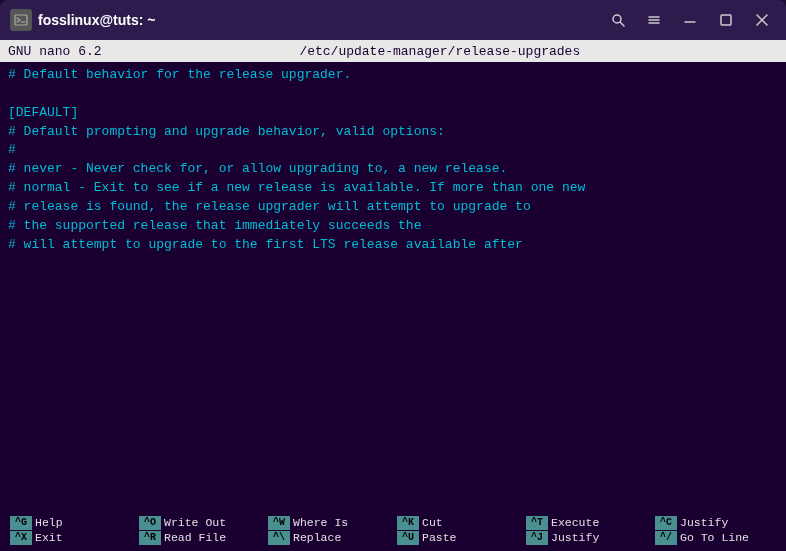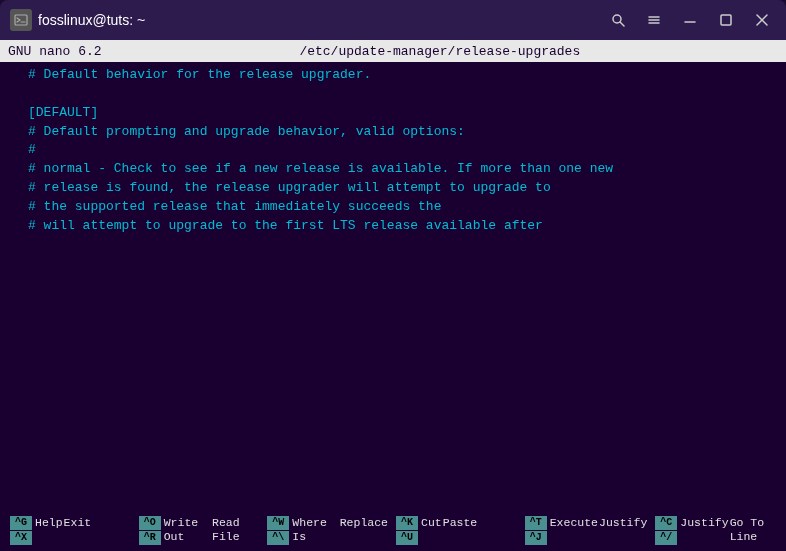--- a/index.html
+++ b/index.html
@@ -33,21 +33,21 @@
       border-radius: 3px;
       display: flex;
       align-items: center;
       justify-content: center;
       color: #ccc;
       font-size: 12px;
     }
     .title-bar-title {
       color: #ffffff;
       font-size: 14px;
-      font-weight: normal;
+      font-weight: bold;
       font-family: sans-serif;
       text-align: right;
     }
     .title-bar-controls {
       display: flex;
       align-items: center;
       gap: 8px;
     }
     .tb-btn {
       width: 28px;
@@ -92,21 +92,21 @@
     
     .editor-content {
       flex: 1;
       padding: 4px 8px;
       overflow: hidden;
       color: #d0d0d0;
       font-size: 13px;
       line-height: 1.45;
     }
 
-    .line-comment { color: #00bcd4; margin-left: 20px; }
+    .line-comment { color: #00bcd4; }
     .line-empty { color: #e0e0e0; }
 
     
     .nano-bottom {
       background: #1a0030;
       padding: 4px 6px 4px 6px;
       display: grid;
       grid-template-columns: repeat(6, 1fr);
       gap: 2px 0;
     }
@@ -136,21 +136,21 @@
       min-width: 18px;
       text-align: center;
       line-height: 14px;
     }
 
     .shortcut-label {
       color: #e0e0e0;
       font-size: 11.5px;
       font-family: 'Courier New', monospace;
       display: flex;
-      flex-direction: row;
+      flex-direction: column;
       gap: 1px;
       line-height: 14px;
     }
 
     .blank-area {
       flex: 1;
       background: #1a0030;
       min-height: 60px;
     }
   </style>
@@ -208,21 +208,22 @@
     <span>/etc/update-manager/release-upgrades</span>
     <span></span>
   </div>
 
   <div class="editor-content">
     <div class="line-comment"># Default behavior for the release upgrader.</div>
     <div class="line-empty">&nbsp;</div>
     <div class="line-comment">[DEFAULT]</div>
     <div class="line-comment"># Default prompting and upgrade behavior, valid options:</div>
     <div class="line-comment">#</div>
-    <div class="line-comment">#   normal - Check to see if a new release is available.  If more than one new</div>
+    <div class="line-comment">#   never  - Never check for, or allow upgrading to, a new release.</div>
+    <div class="line-comment">#   normal - Exit to see if a new release is available.  If more than one new</div>
     <div class="line-comment">#            release is found, the release upgrader will attempt to upgrade to</div>
     <div class="line-comment">#            the supported release that immediately succeeds the</div>
     <div class="line-comment">#            will attempt to upgrade to the first LTS release available after</div>
 
   </div>
 
   <div class="blank-area"></div>
 
   <div class="nano-bottom">
 

